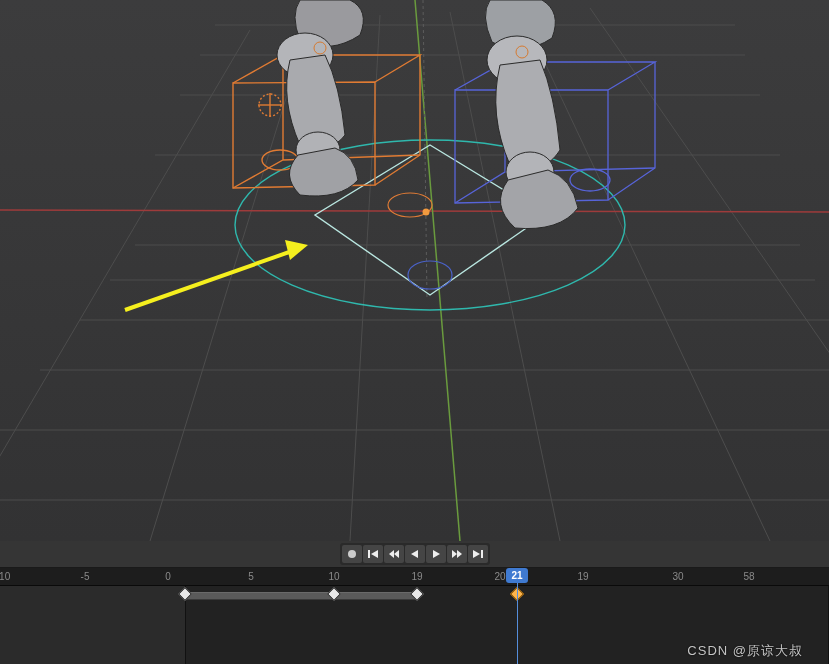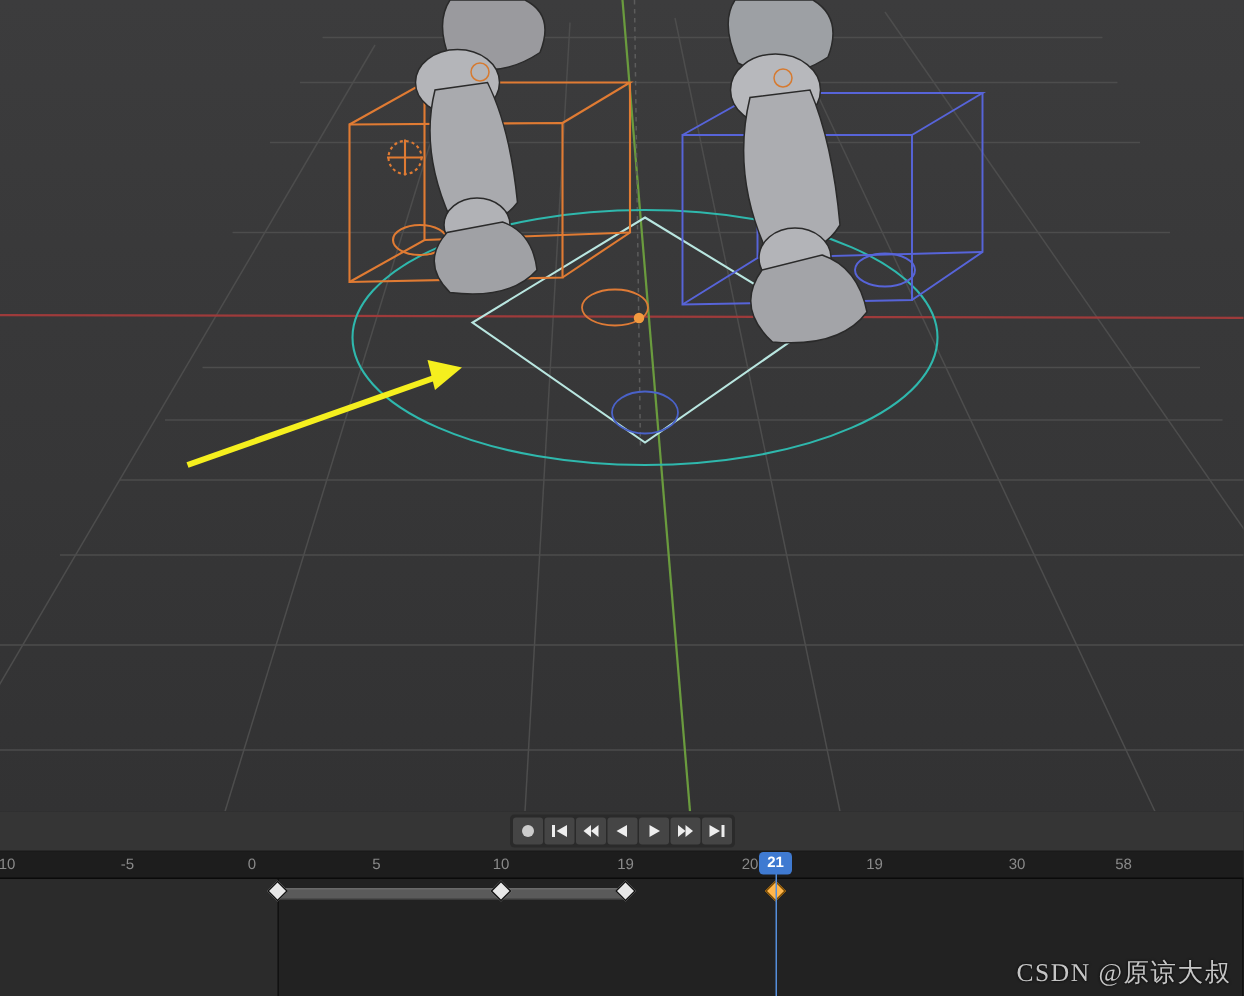--- a/index.html
+++ b/index.html
@@ -155,27 +155,26 @@
     width: 1px;
     height: 78px;
     background: rgba(0,0,0,0.25);
   }
   .frame-line.major {
     background: rgba(0,0,0,0.5);
   }
   .watermark {
     position: absolute;
     bottom: 4px;
-    right: 8px;
+    right: 26px;
     color: #c5c5c5;
-    font-size: 17px;
+    font-size: 13px;
     letter-spacing: 1px;
     z-index: 20;
     text-shadow: 0 0 2px #000;
-    font-family: Liberation Serif, serif;
   }
 </style>
 </head>
 <body>
 
 <div class="viewport">
   <svg width="829" height="541">
 
     <g stroke="#4d4d4d" stroke-width="1">
 

